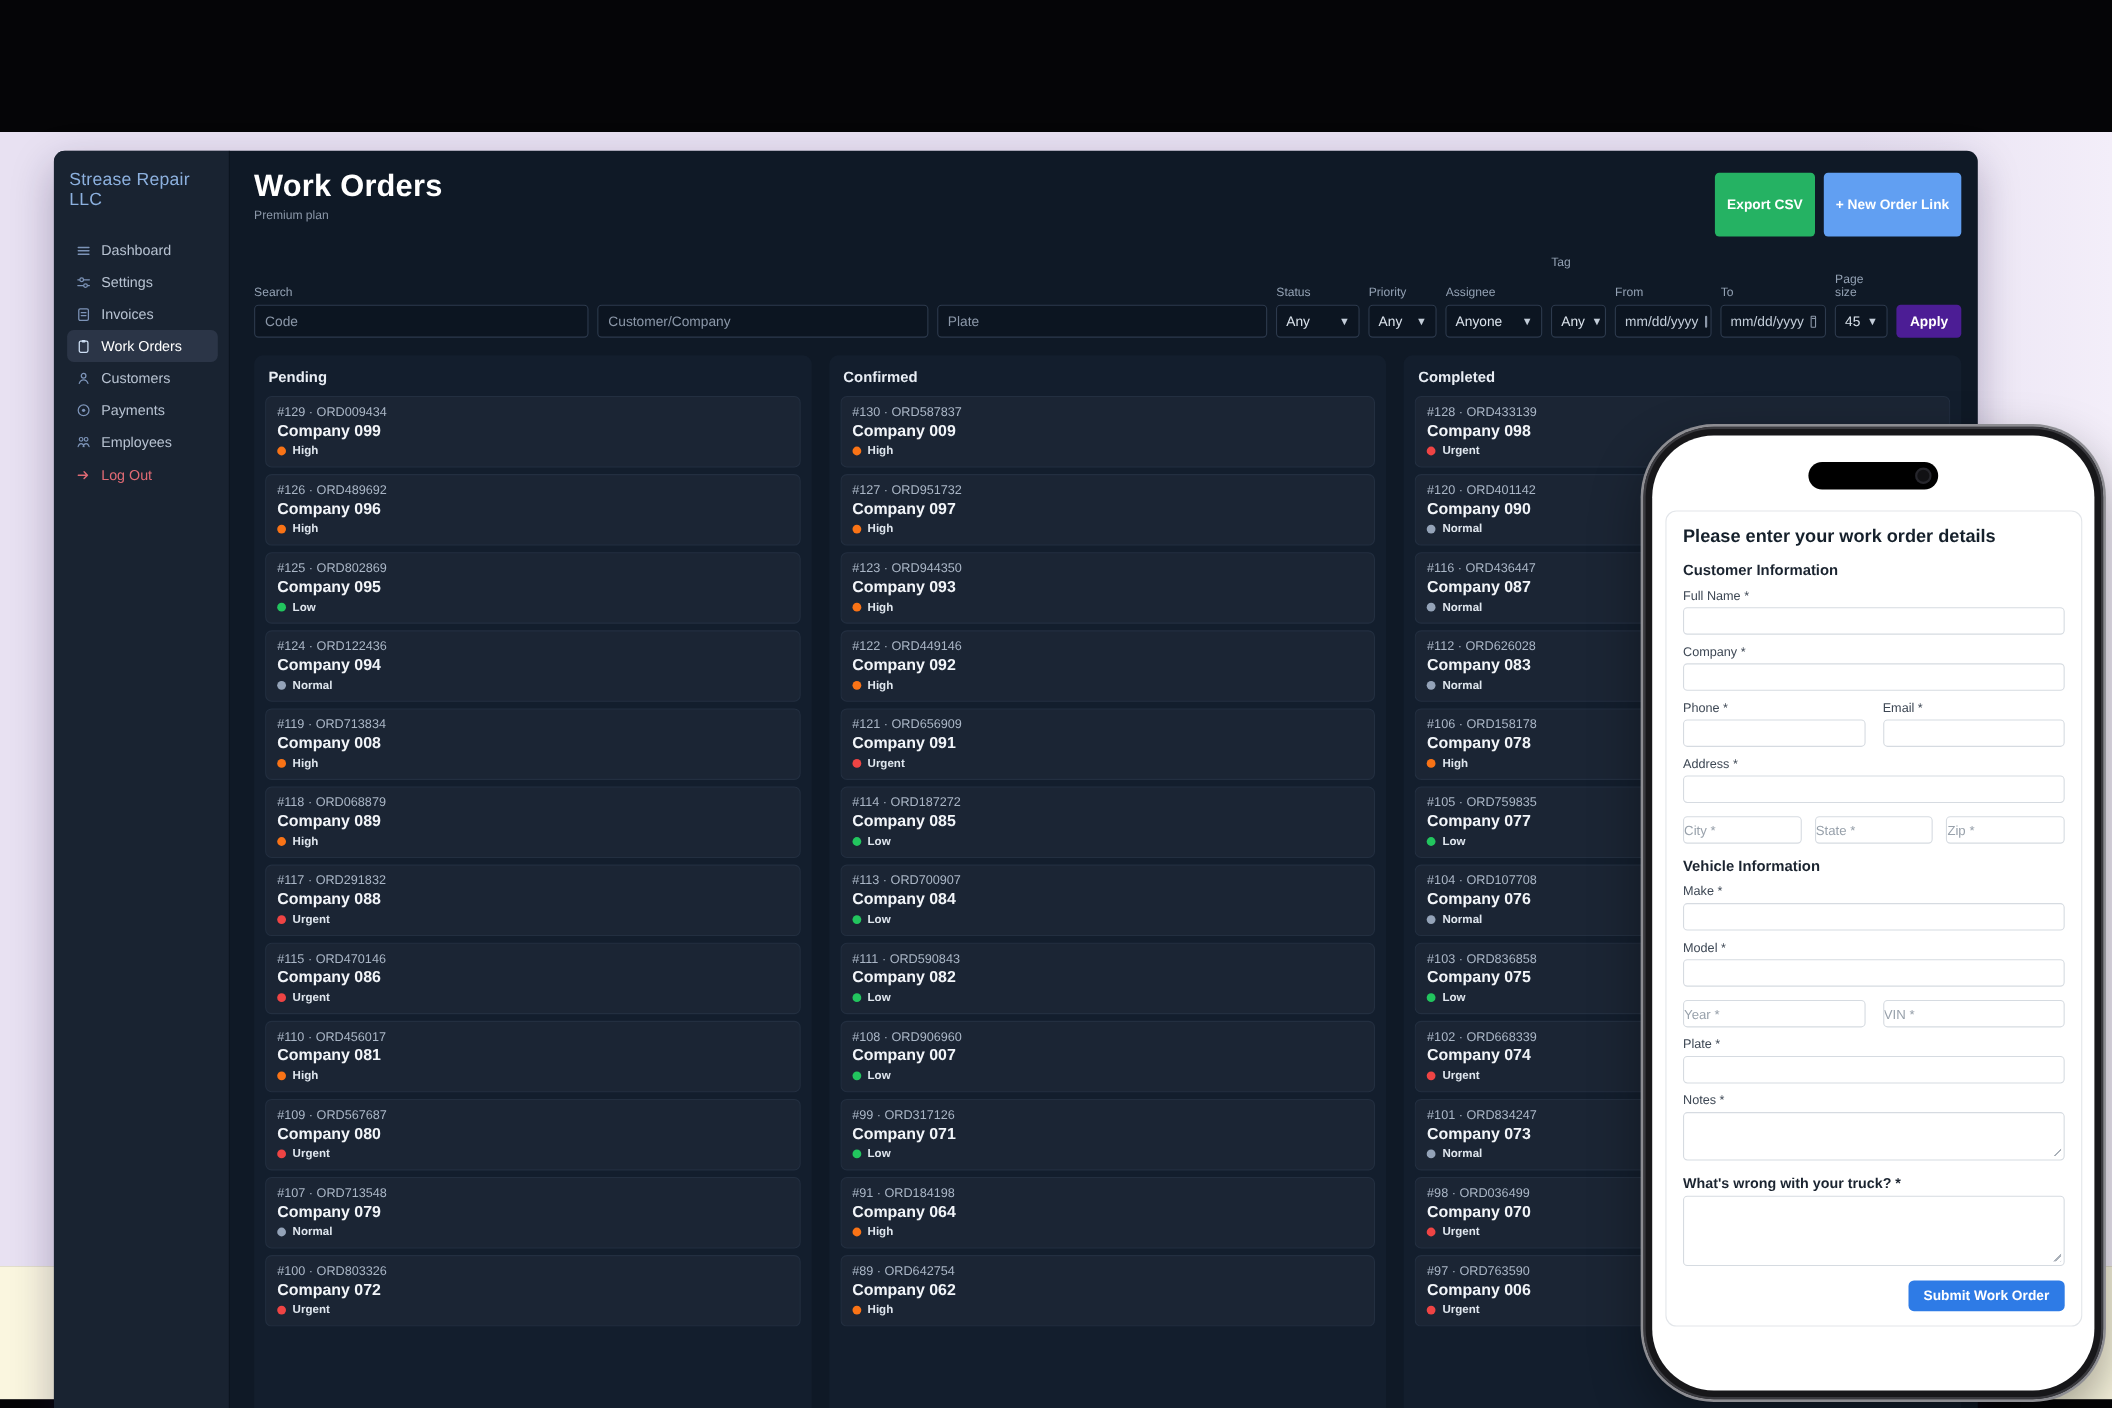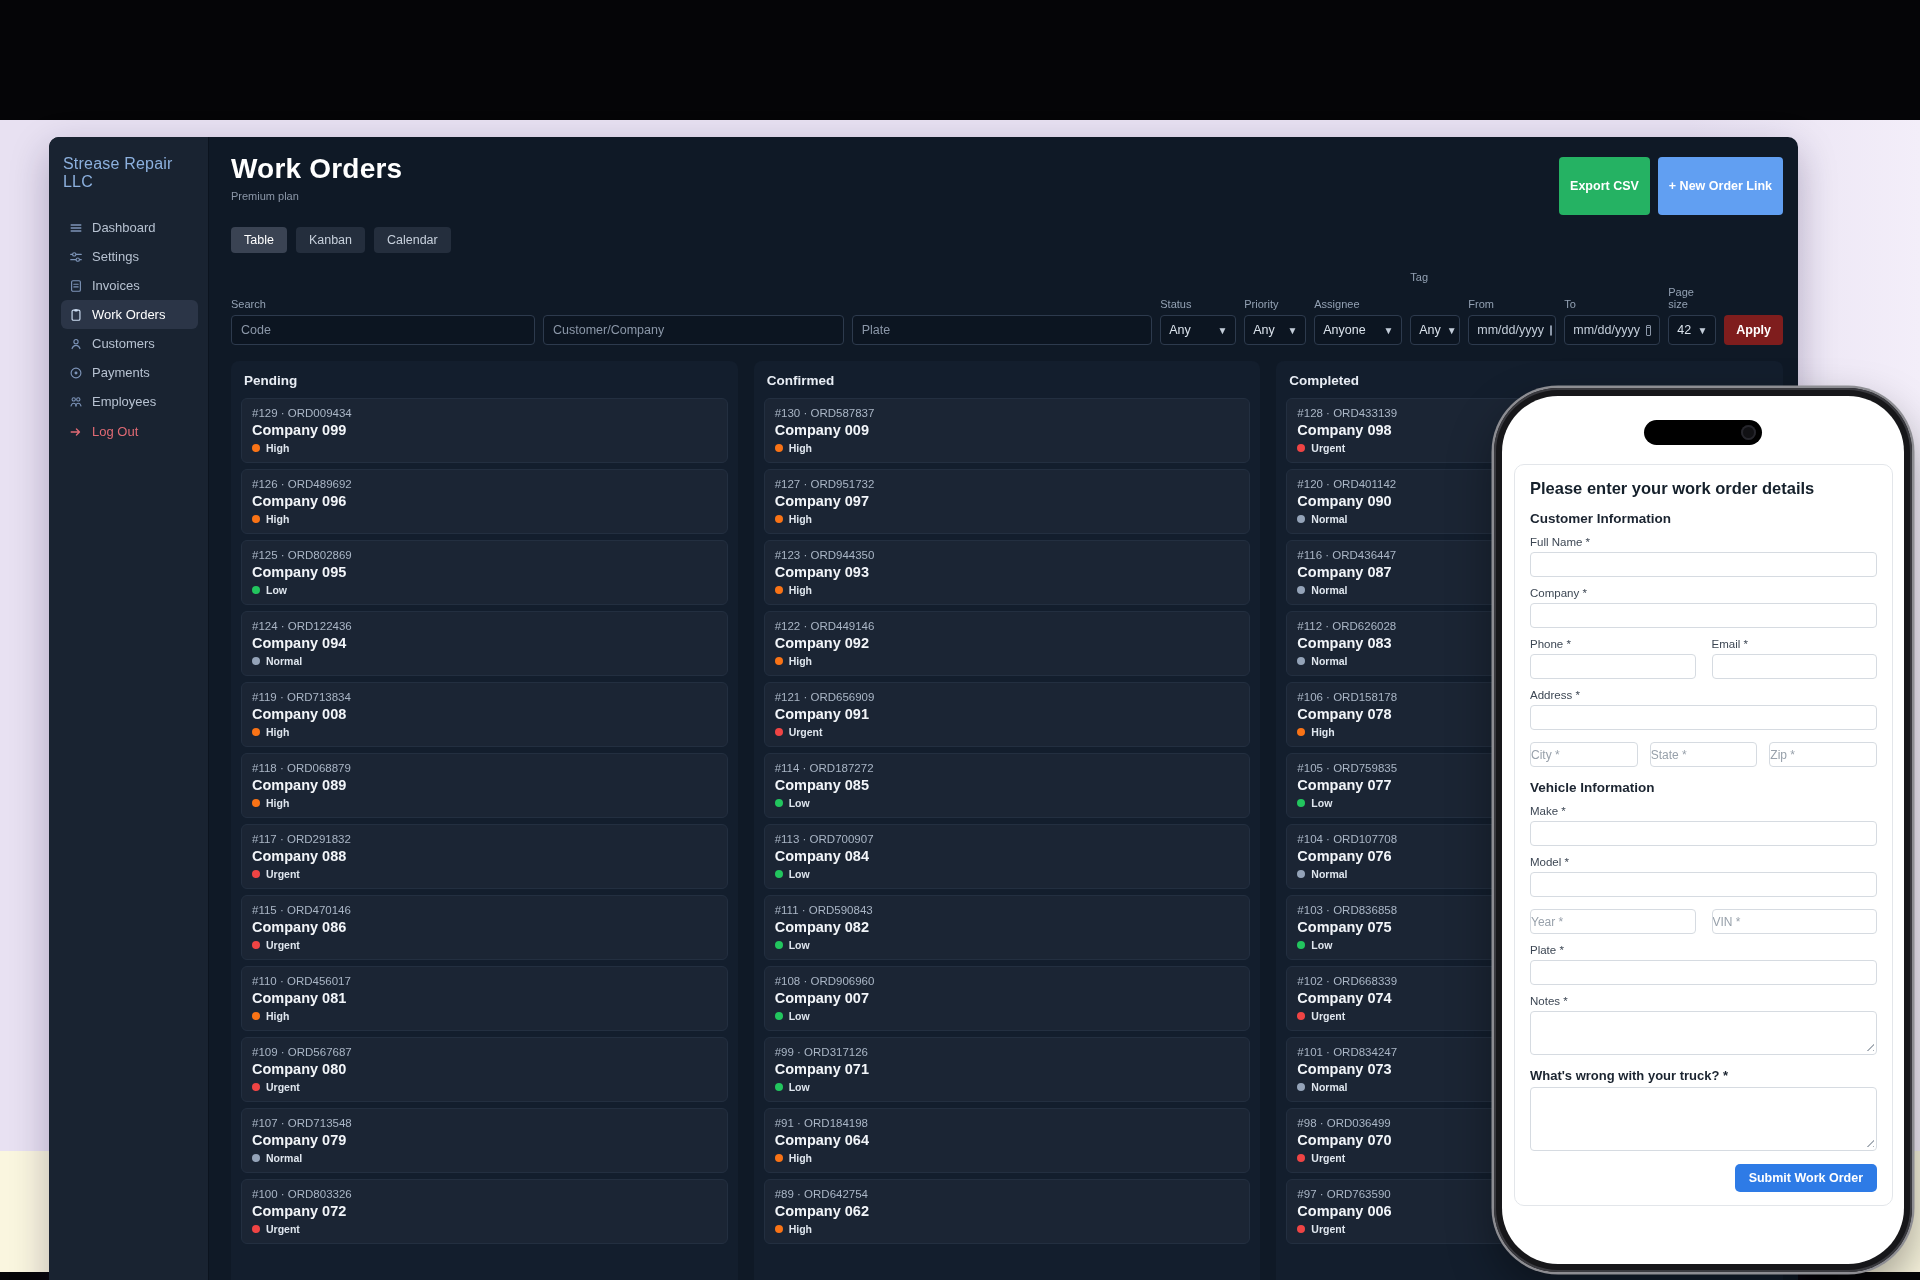--- a/index.html
+++ b/index.html
@@ -47,21 +47,21 @@
   .finput{background:#0c1521;border:1px solid #2d3a4d;border-radius:4px;height:30px;box-sizing:border-box;
     color:#dbe3ec;font-size:12.5px;padding:0 9px;font-family:inherit;outline:none;}
   .finput::placeholder{color:#8b97a8;}
   .select{background:#0c1521;border:1px solid #2d3a4d;border-radius:4px;height:30px;box-sizing:border-box;
     color:#dbe3ec;font-size:12.5px;padding:0 8px;display:flex;align-items:center;justify-content:space-between;cursor:pointer;}
   .select .chev{color:#c3cdd9;font-size:10px;margin-left:6px;}
   .datebox{background:#0c1521;border:1px solid #2d3a4d;border-radius:4px;height:30px;box-sizing:border-box;
     color:#c3cdd9;font-size:12.5px;padding:0 8px;display:flex;align-items:center;justify-content:space-between;cursor:text;}
   .cal{width:9px;height:9px;border:1.3px solid #8b97a8;border-radius:1px;position:relative;margin-left:6px;}
   .cal::before{content:"";position:absolute;left:0;right:0;top:1.5px;height:1.2px;background:#8b97a8;}
-  .btn-apply{background:#7f1d1d;color:#fff;font-size:12.5px;padding:8px 12px;height:30px;}
+  .btn-apply{background:#4c1d95;color:#fff;font-size:12.5px;padding:8px 12px;height:30px;}
   
   .board{display:flex;gap:16px;margin-top:16px;flex:1;min-height:0;}
   .col{flex:1;background:#131e2d;border-radius:8px;padding:10px;box-sizing:border-box;
     display:flex;flex-direction:column;min-width:0;overflow:hidden;}
   .col-head{color:#e8edf4;font-size:13.5px;font-weight:bold;margin:2px 0 10px 3px;}
   .cards{display:flex;flex-direction:column;gap:6px;overflow:hidden;}
   .card{background:#1b2534;border:1px solid #232f40;border-radius:6px;padding:8px 10px;
     box-sizing:border-box;min-height:57px;cursor:pointer;}
   .card-code{color:#aab6c6;font-size:11.5px;}
   .card-company{color:#f2f5f9;font-size:14.5px;font-weight:bold;margin-top:3px;}
@@ -192,25 +192,20 @@
       <div>
         <div class="page-title">Work Orders</div>
         <div class="page-sub">Premium plan</div>
       </div>
       <div class="hdr-btns">
         <button class="btn btn-export">Export CSV</button>
         <button class="btn btn-neworder">+ New Order Link</button>
       </div>
     </div>
 
-    <div class="tabs-row">
-      <button class="tab active">Table</button>
-      <button class="tab">Kanban</button>
-      <button class="tab">Calendar</button>
-    </div>
 
     <div class="filters-row">
       <div class="fgroup" style="width:304px;">
         <div class="flabel">Search</div>
         <input class="finput" placeholder="Code" style="">
       </div>
       <div class="fgroup" style="flex:1;min-width:0;">
         <input class="finput" placeholder="Customer/Company" style="">
       </div>
       <div class="fgroup" style="flex:1;min-width:0;">
@@ -254,21 +249,21 @@
       <div class="fgroup" style="width:96px;">
         <div class="flabel">To</div>
         <div class="datebox">
           <span>mm/dd/yyyy</span>
           <span class="cal"></span>
         </div>
       </div>
       <div class="fgroup" style="width:48px;">
         <div class="flabel">Page size</div>
         <div class="select">
-          <span>42</span>
+          <span>45</span>
           <span class="chev">▼</span>
         </div>
       </div>
       <div class="fgroup">
         <button class="btn btn-apply">Apply</button>
       </div>
     </div>
 
     <div class="board" id="board">
         <div class="col">

